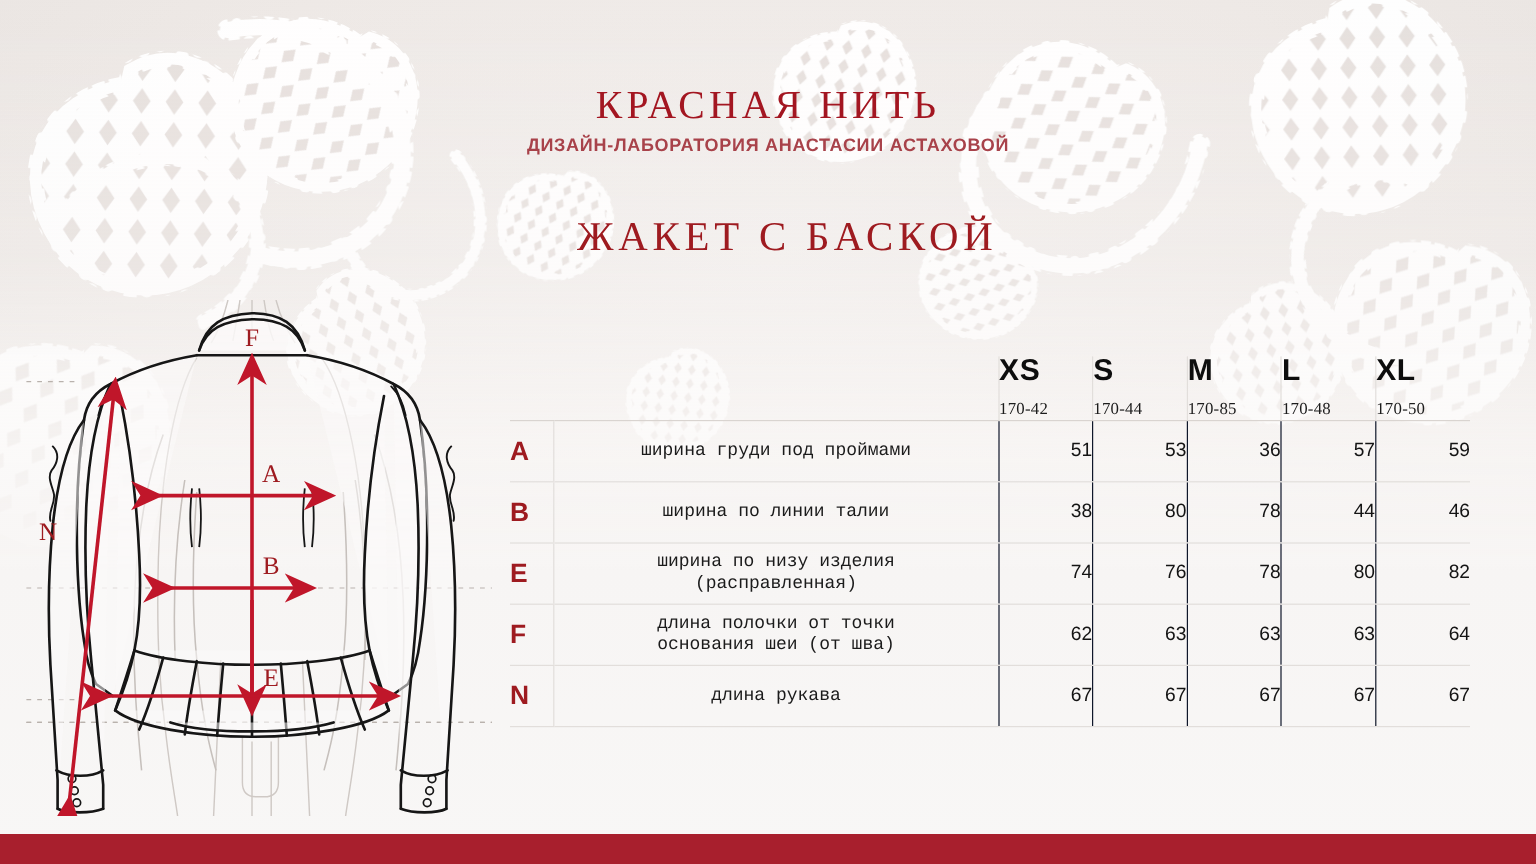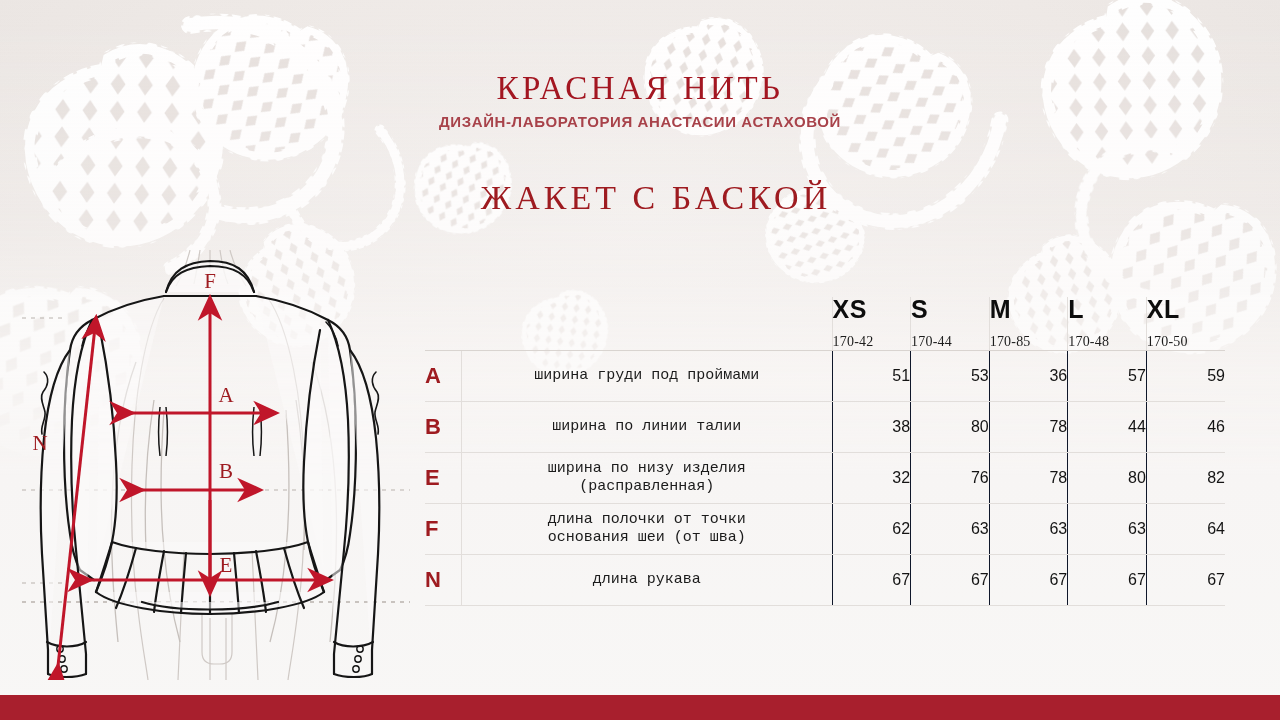--- a/index.html
+++ b/index.html
@@ -356,21 +356,21 @@
           <td class="cell-val">44</td>
           <td class="cell-val">46</td>
         </tr>
 
         <tr class="r-tall">
           <td class="cell-letter">E</td>
           <td class="cell-desc">
             <div>ширина по низу изделия</div>
             <div>(расправленная)</div>
           </td>
-          <td class="cell-val">32</td>
+          <td class="cell-val">74</td>
           <td class="cell-val">76</td>
           <td class="cell-val">78</td>
           <td class="cell-val">80</td>
           <td class="cell-val">82</td>
         </tr>
 
         <tr class="r-tall">
           <td class="cell-letter">F</td>
           <td class="cell-desc">
             <div>длина полочки от точки</div>

